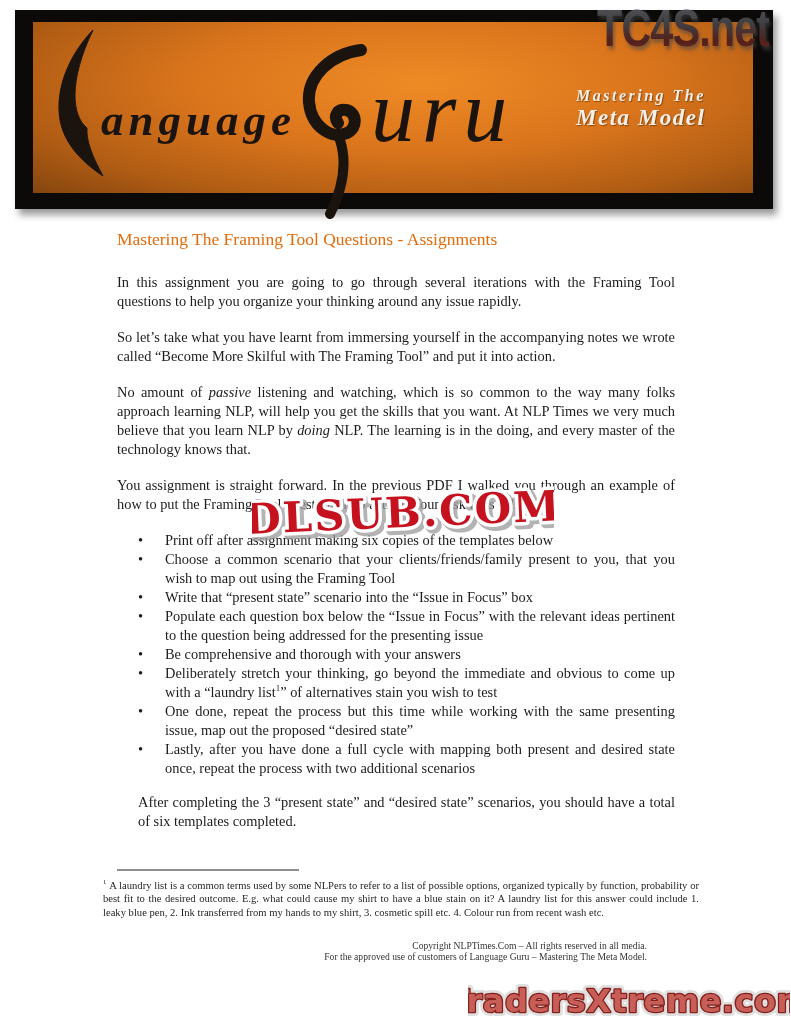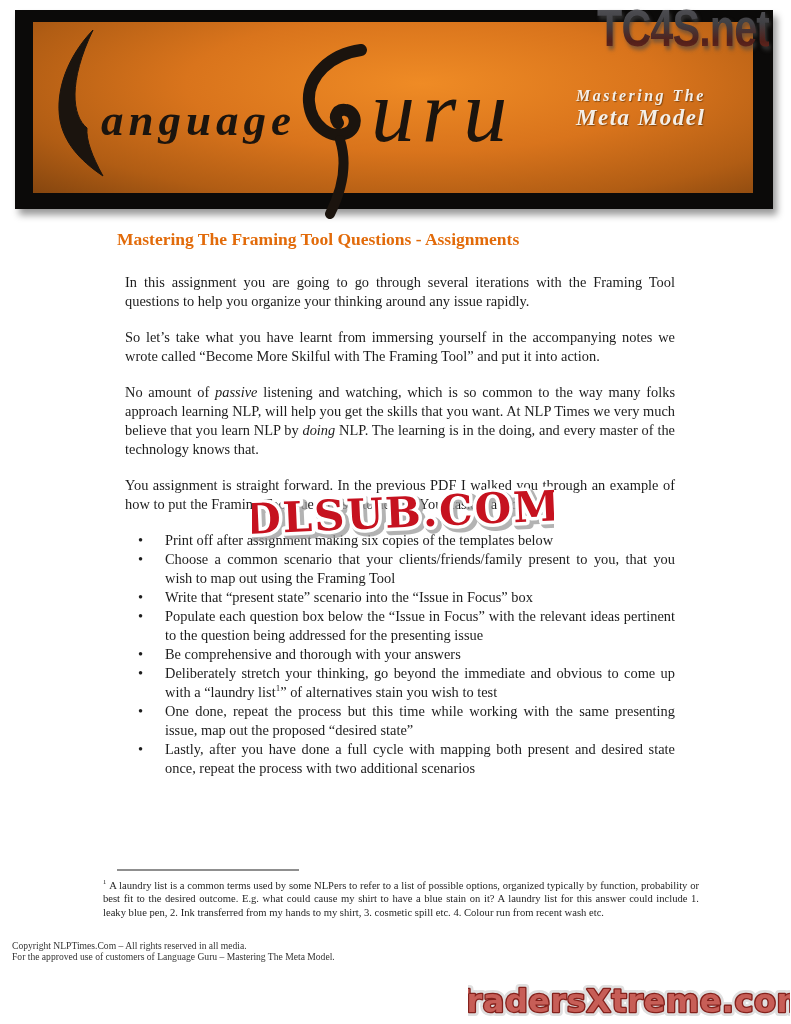--- a/index.html
+++ b/index.html
@@ -56,37 +56,37 @@
   #wm-traders{position:absolute; left:468px; top:980px; z-index:20;}
   #wm-traders text{
     font-family:"DejaVu Sans", sans-serif; font-weight:bold; font-size:32px; letter-spacing:0.5px;
   }
   
   #doc{
     position:absolute; left:117px; top:228px; width:558px;
     font-size:14.4px; line-height:19px; text-align:justify;
   }
   #doc-title{
-    font-weight:bold; font-size:17.5px; line-height:22px; text-align:left;
+    font-weight:normal; font-size:17.5px; line-height:22px; text-align:left;
     color:var(--title_orange,#e26b0a); margin:0 0 23px 0;
   }
-  .para{margin:0 0 17px 8px;}
+  .para{margin:0 0 17px 0;}
   .para em{font-style:italic;}
   #bullet-list{list-style:none; margin:0; padding:0;}
   #bullet-list li{position:relative; padding-left:48px; margin:0;}
   #bullet-list li::before{content:"\2022"; position:absolute; left:21px; top:0;}
   sup{font-size:0.62em; line-height:0; vertical-align:super;}
   #closing-para{margin:15px 0 0 21px;}
   
   #footnote{position:absolute; left:103px; top:869px; width:596px;}
   #footnote-rule{width:182px; height:2px; background:var(--footnote_rule,#8f8f8f); margin:0 0 8px 14px;}
   #footnote-text{font-size:10.6px; line-height:13.4px; text-align:justify; color:#242424; margin:0;}
   #footnote-text sup{margin-right:3px;}
   
-  #footer{position:absolute; left:12px; top:941px; width:647px; text-align:left;
+  #footer{position:absolute; left:0; top:941px; width:647px; text-align:right;
     font-size:9.6px; line-height:10.8px; color:#333;}
 </style>
 </head>
 <body>
 
 <div id="page">
 
   <div id="banner">
     <div id="banner-inner">
       <svg id="l-swash" class="swash" style="left:10px; top:6px;" width="66" height="150" viewBox="0 0 66 150">
@@ -131,20 +131,21 @@
         <li><span>Print off after assignment making six copies of the templates below</span></li>
         <li><span>Choose a common scenario that your clients/friends/family present to you, that you wish to map out using the Framing Tool</span></li>
         <li><span>Write that “present state” scenario into the “Issue in Focus” box</span></li>
         <li><span>Populate each question box below the “Issue in Focus” with the relevant ideas pertinent to the question being addressed for the presenting issue</span></li>
         <li><span>Be comprehensive and thorough with your answers</span></li>
         <li><span>Deliberately stretch your thinking, go beyond the immediate and obvious to come up with a “laundry list</span><sup>1</sup><span>” of alternatives stain you wish to test</span></li>
         <li><span>One done, repeat the process but this time while working with the same presenting issue, map out the proposed “desired state”</span></li>
         <li><span>Lastly, after you have done a full cycle with mapping both present and desired state once, repeat the process with two additional scenarios</span></li>
       </ul>
 
+    <p id="closing-para" class="para">After completing the 3 “present state” and “desired state” scenarios, you should have a total of six templates completed.</p>
   </div>
 
   <div id="footnote">
     <div id="footnote-rule"></div>
     <p id="footnote-text"><sup>1</sup><span>A laundry list is a common terms used by some NLPers to refer to a list of possible options, organized typically by function, probability or best fit to the desired outcome. E.g. what could cause my shirt to have a blue stain on it? A laundry list for this answer could include 1. leaky blue pen, 2. Ink transferred from my hands to my shirt, 3.  cosmetic spill etc. 4. Colour run from recent wash etc.</span></p>
   </div>
 
   <div id="footer">
     <div>Copyright NLPTimes.Com – All rights reserved in all media.</div>
     <div>For the approved use of customers of Language Guru – Mastering The Meta Model.</div>

